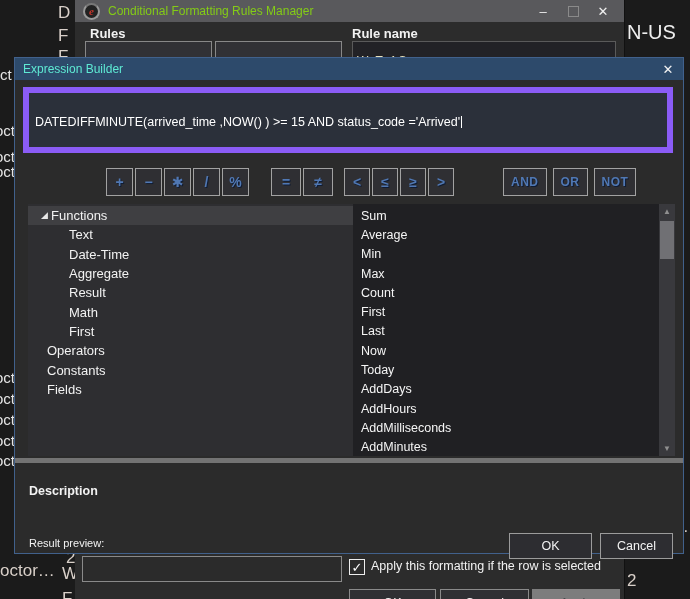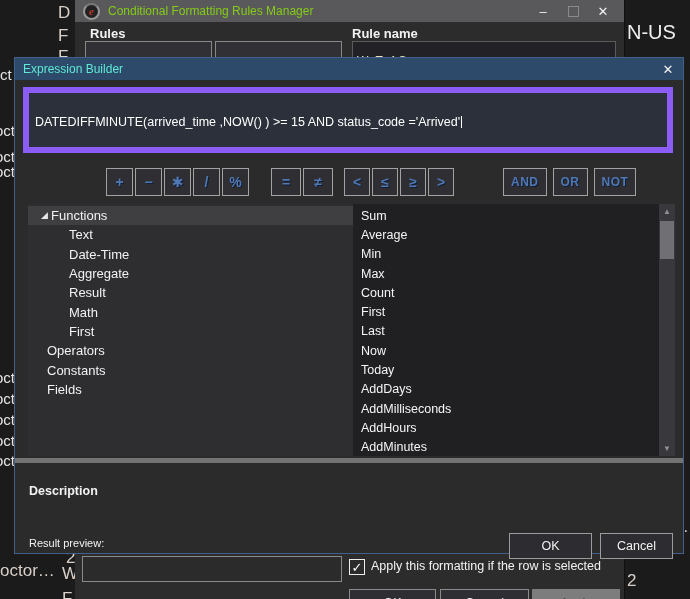--- a/index.html
+++ b/index.html
@@ -242,22 +242,22 @@
     <div class="lrow">Sum</div>
     <div class="lrow">Average</div>
     <div class="lrow">Min</div>
     <div class="lrow">Max</div>
     <div class="lrow">Count</div>
     <div class="lrow">First</div>
     <div class="lrow">Last</div>
     <div class="lrow">Now</div>
     <div class="lrow">Today</div>
     <div class="lrow">AddDays</div>
+    <div class="lrow">AddHours</div>
     <div class="lrow">AddMilliseconds</div>
-    <div class="lrow">AddHours</div>
     <div class="lrow">AddMinutes</div>
   </div>
 
   <div class="vscroll">
     <div class="varrow va-up">▲</div>
     <div class="vthumb"></div>
     <div class="varrow va-down">▼</div>
   </div>
 
   <div class="dfoot">

